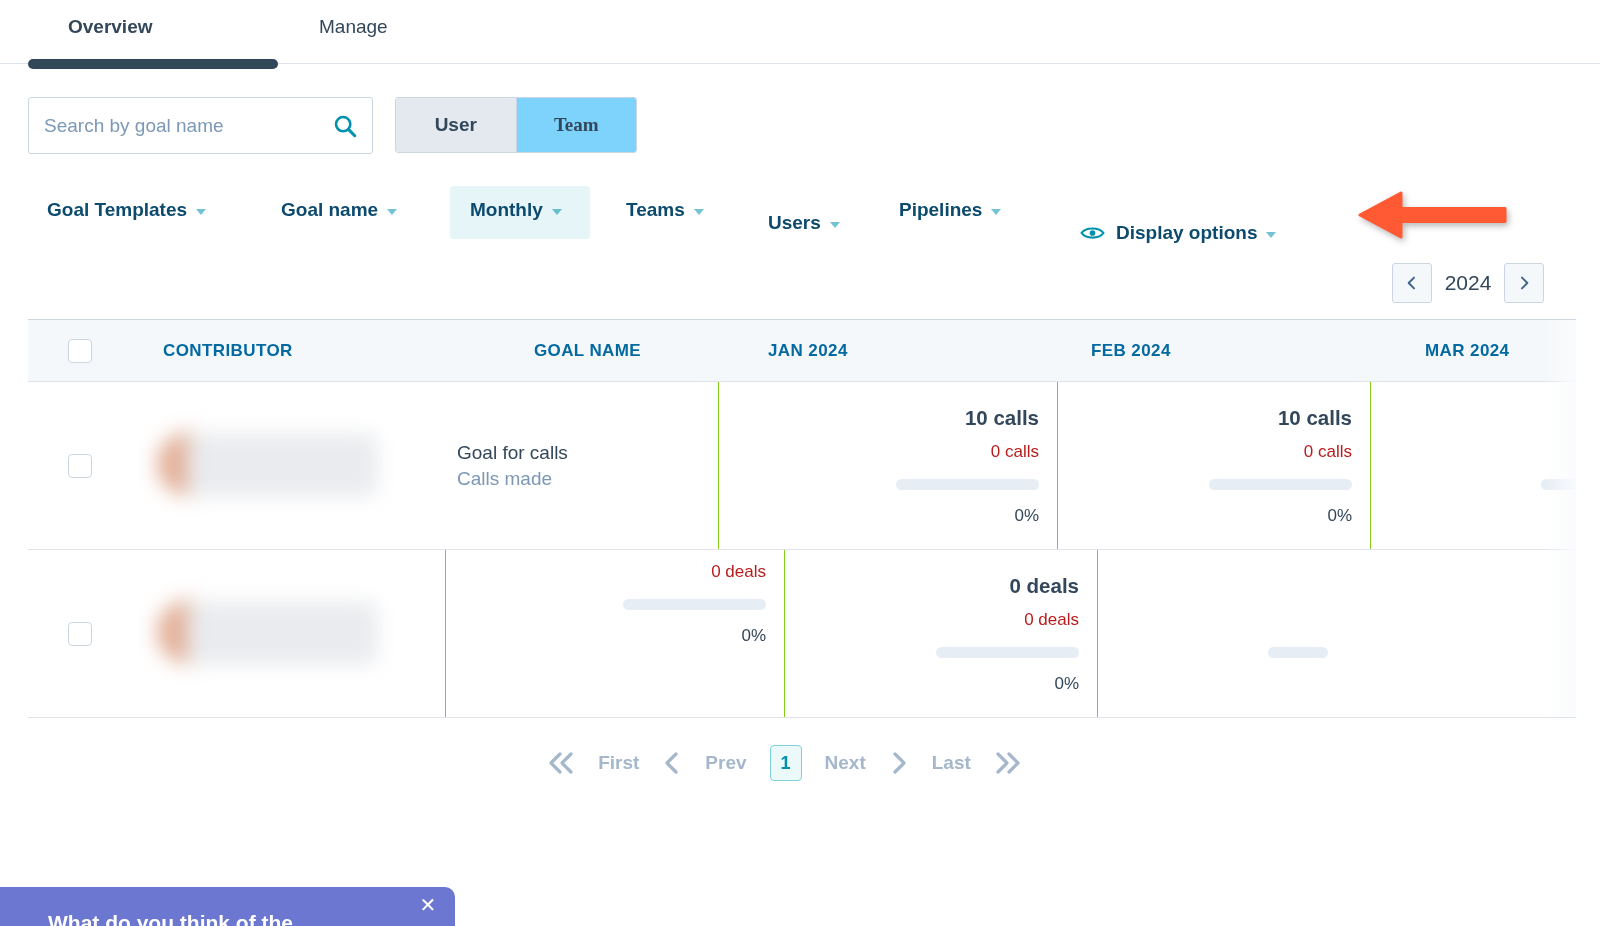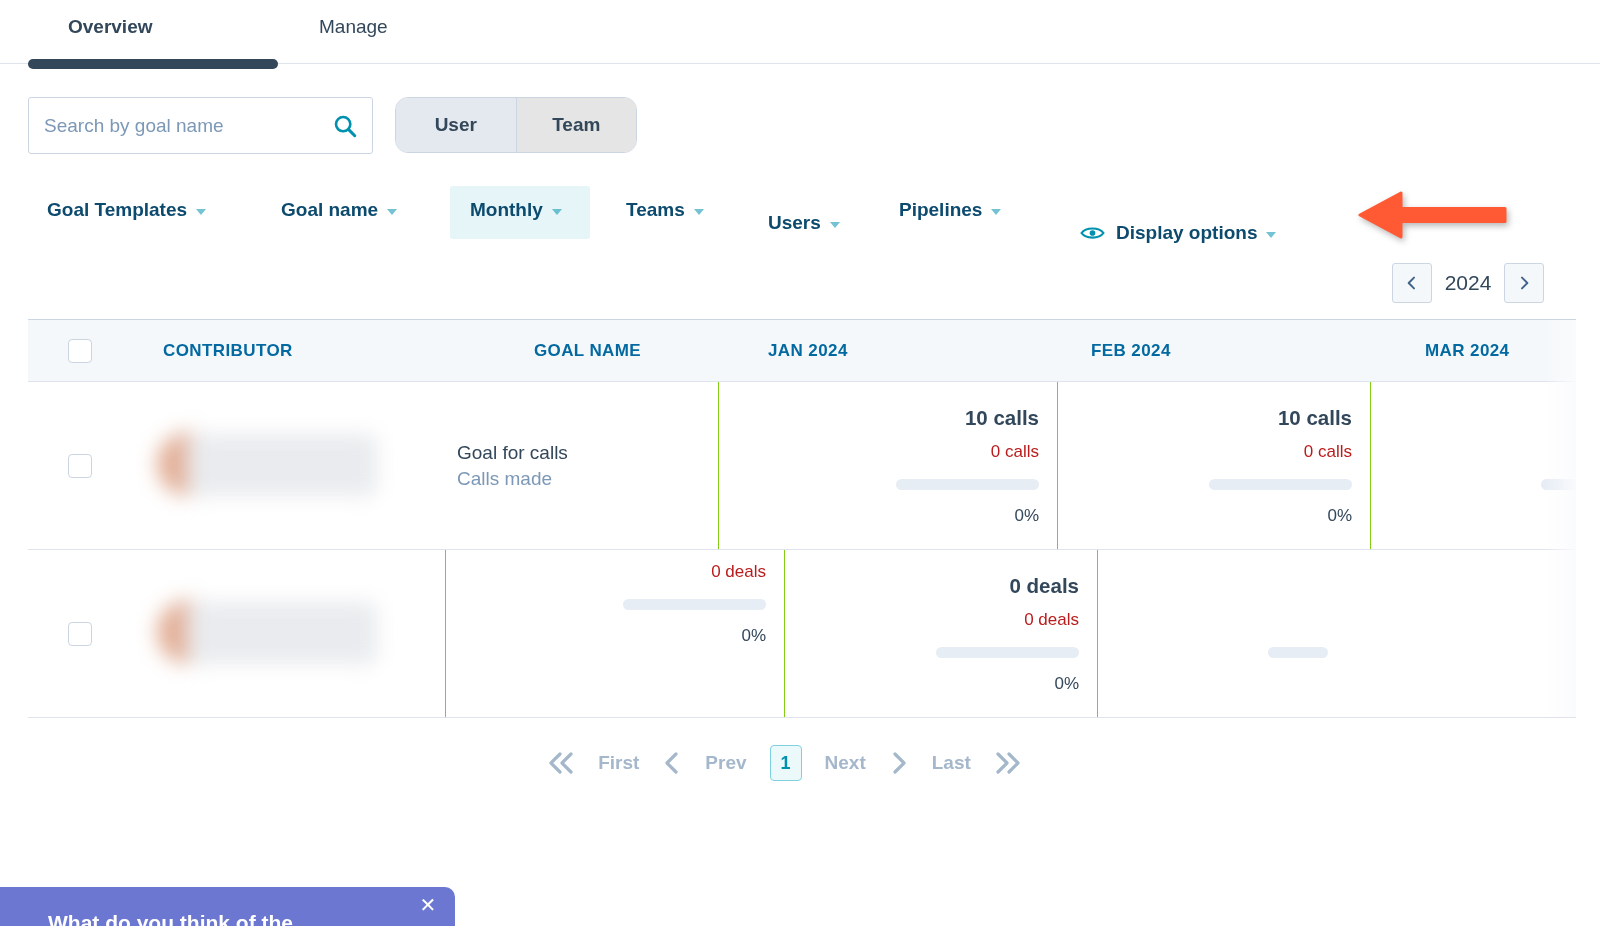--- a/index.html
+++ b/index.html
@@ -21,25 +21,25 @@
 
   
   .search-box { position:absolute; left:28px; top:97px; width:345px; height:57px;
     border:1px solid #cbd6e2; border-radius:3px; display:flex; align-items:center; background:#fff; }
   .search-box input { flex:1; border:none; outline:none; font-size:19px; padding:0 8px 0 15px;
     color:#33475b; font-family:"Liberation Sans", sans-serif; background:transparent; }
   .search-box input::placeholder { color:#7c98b6; }
   .search-icon { color:#0091ae; margin-right:14px; display:flex; }
 
   .view-toggle { position:absolute; left:395px; top:97px; width:242px; height:56px;
-    border:1px solid #cbd6e2; border-radius:13px; display:flex; overflow:hidden;text-align:center; }
+    border:1px solid #cbd6e2; border-radius:3px; display:flex; overflow:hidden;text-align:center; }
   .toggle-half { flex:1; display:flex; align-items:center; justify-content:center;
     font-size:19px; font-weight:700; color:#33475b; cursor:pointer; }
   .toggle-user { background:#e4e9f0; border-right:1px solid #cbd6e2; }
-  .toggle-team { background:#e5e5e5; }
+  .toggle-team { background:#7dd3fc;font-family:Liberation Serif, serif; }
 
   
   .filter-item { position:absolute; top:199px; display:flex; align-items:center; gap:9px;
     color:#0c4a6e; font-size:19px; font-weight:700; cursor:pointer; }
   .caret { width:0; height:0; border-left:5.5px solid transparent; border-right:5.5px solid transparent;
     border-top:6.5px solid #0091ae; opacity:.55; margin-top:3px; }
   .chip-monthly { position:absolute; left:450px; top:186px; width:140px; height:53px;
     background:#e5f5f8; border-radius:3px; }
   .filter-monthly { left:470px; }
   .filter-goal-templates { left:47px; }

